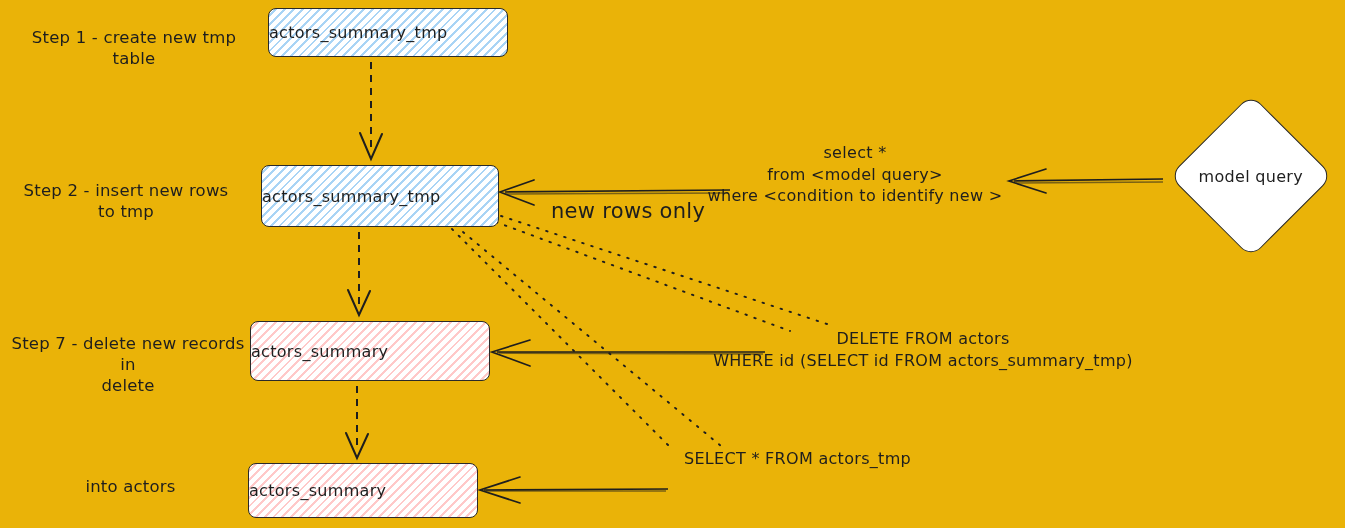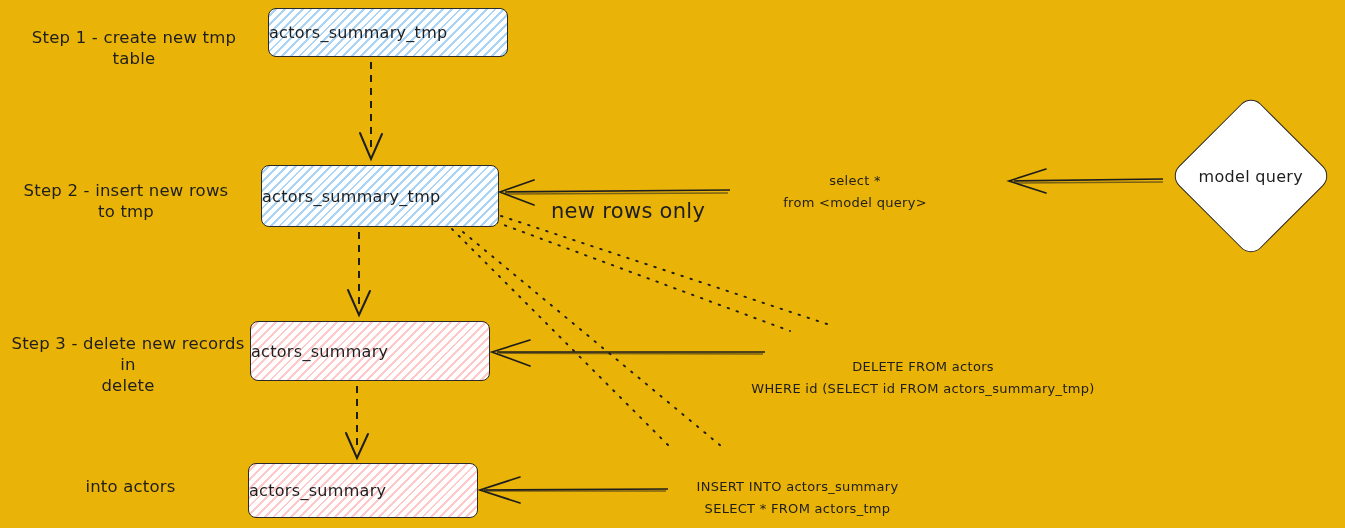--- a/index.html
+++ b/index.html
@@ -31,25 +31,24 @@
   .step-label{
     position:absolute;
     text-align:center;
     font-size:16.5px;
     line-height:21px;
     letter-spacing:.2px;
   }
   .sql-label{
     position:absolute;
     text-align:center;
-    font-size:13px;
+    font-size:16px;
     line-height:21.5px;
     letter-spacing:.3px;
     white-space:nowrap;
-    margin-top:28px;
   }
   .edge-label{
     position:absolute;
     font-size:21px;
     letter-spacing:.3px;
     white-space:nowrap;
   }
   .diamond{
     position:absolute;
     left:1193px;top:118px;
@@ -128,21 +127,21 @@
   <div class="step-label" style="left:8px;top:27px;width:252px;">
     <div>Step 1 - create new tmp table</div>
   </div>
 
   <div class="step-label" style="left:20px;top:180px;width:212px;">
     <div>Step 2 - insert new rows</div>
     <div>to tmp</div>
   </div>
 
   <div class="step-label" style="left:4px;top:333px;width:248px;">
-    <div>Step 3 - delete new records in</div>
+    <div>Step 7 - delete new records in</div>
     <div>delete</div>
   </div>
 
   <div class="step-label" style="left:38px;top:476px;width:185px;">
     <div>into actors</div>
   </div>
 
   <div class="node node-blue" style="left:268px;top:8px;width:240px;height:49px;">
     <span>actors_summary_tmp</span>
   </div>
@@ -161,25 +160,25 @@
 
   <div class="diamond">
     <span>model query</span>
   </div>
 
   <div class="edge-label" style="left:551px;top:199px;">new rows only</div>
 
   <div class="sql-label" style="left:700px;top:142px;width:310px;">
     <div>select *</div>
     <div>from &lt;model query&gt;</div>
+    <div>where &lt;condition to identify new &gt;</div>
   </div>
 
   <div class="sql-label" style="left:663px;top:328px;width:520px;">
     <div>DELETE FROM actors</div>
     <div>WHERE id (SELECT id FROM actors_summary_tmp)</div>
   </div>
 
   <div class="sql-label" style="left:650px;top:448px;width:295px;">
-    <div>INSERT INTO actors_summary</div>
     <div>SELECT * FROM actors_tmp</div>
   </div>
 
 </div>
 
 </body></html>

